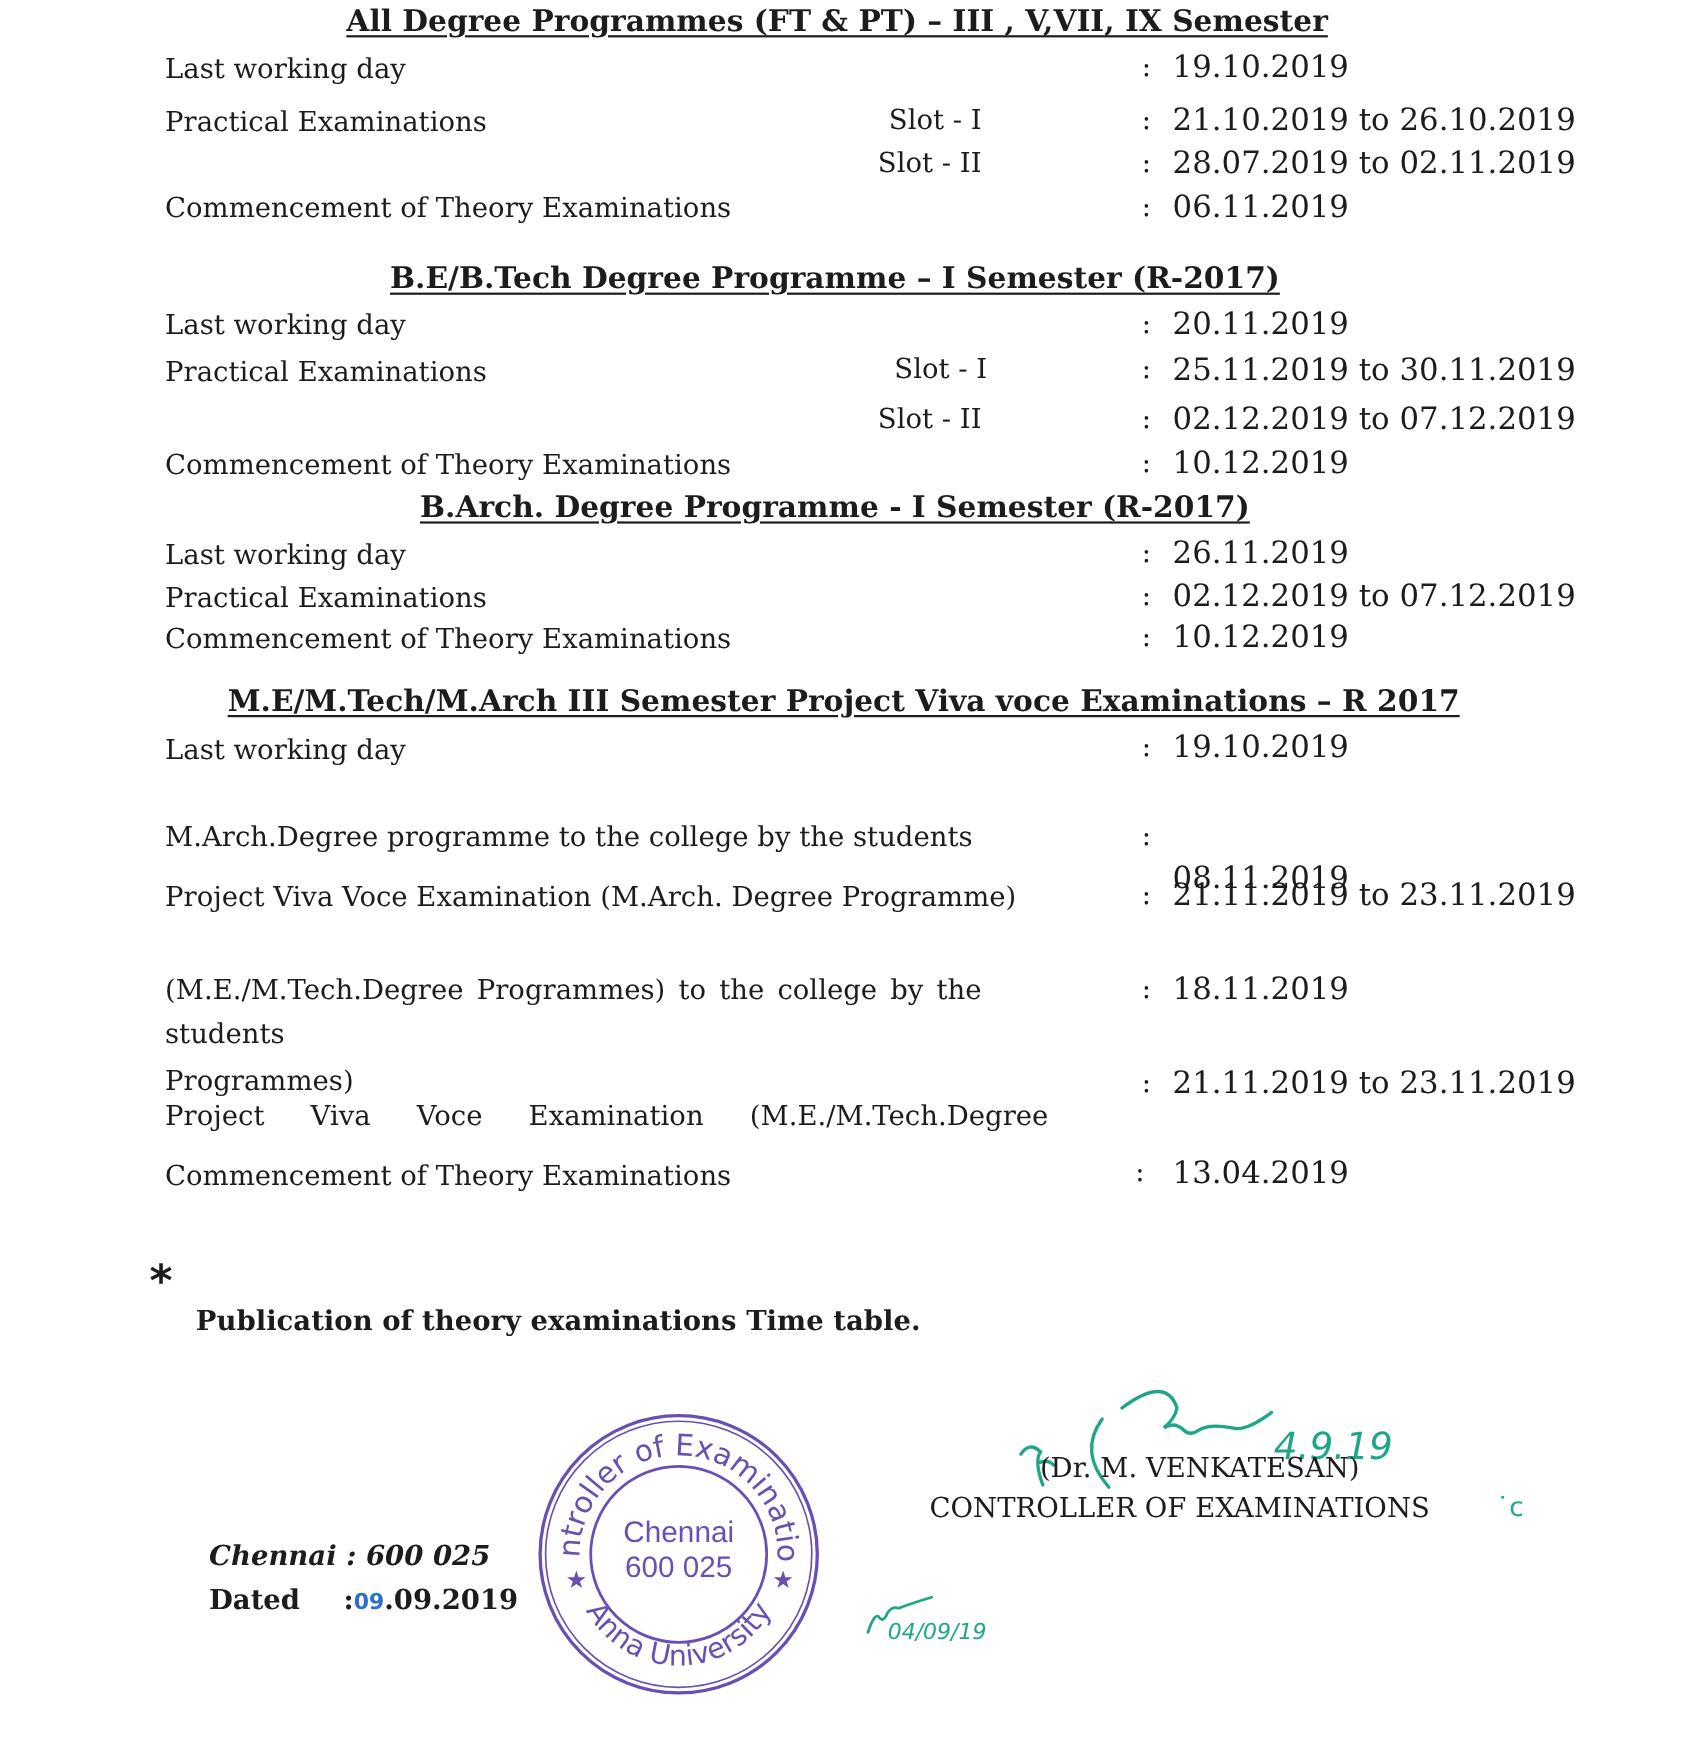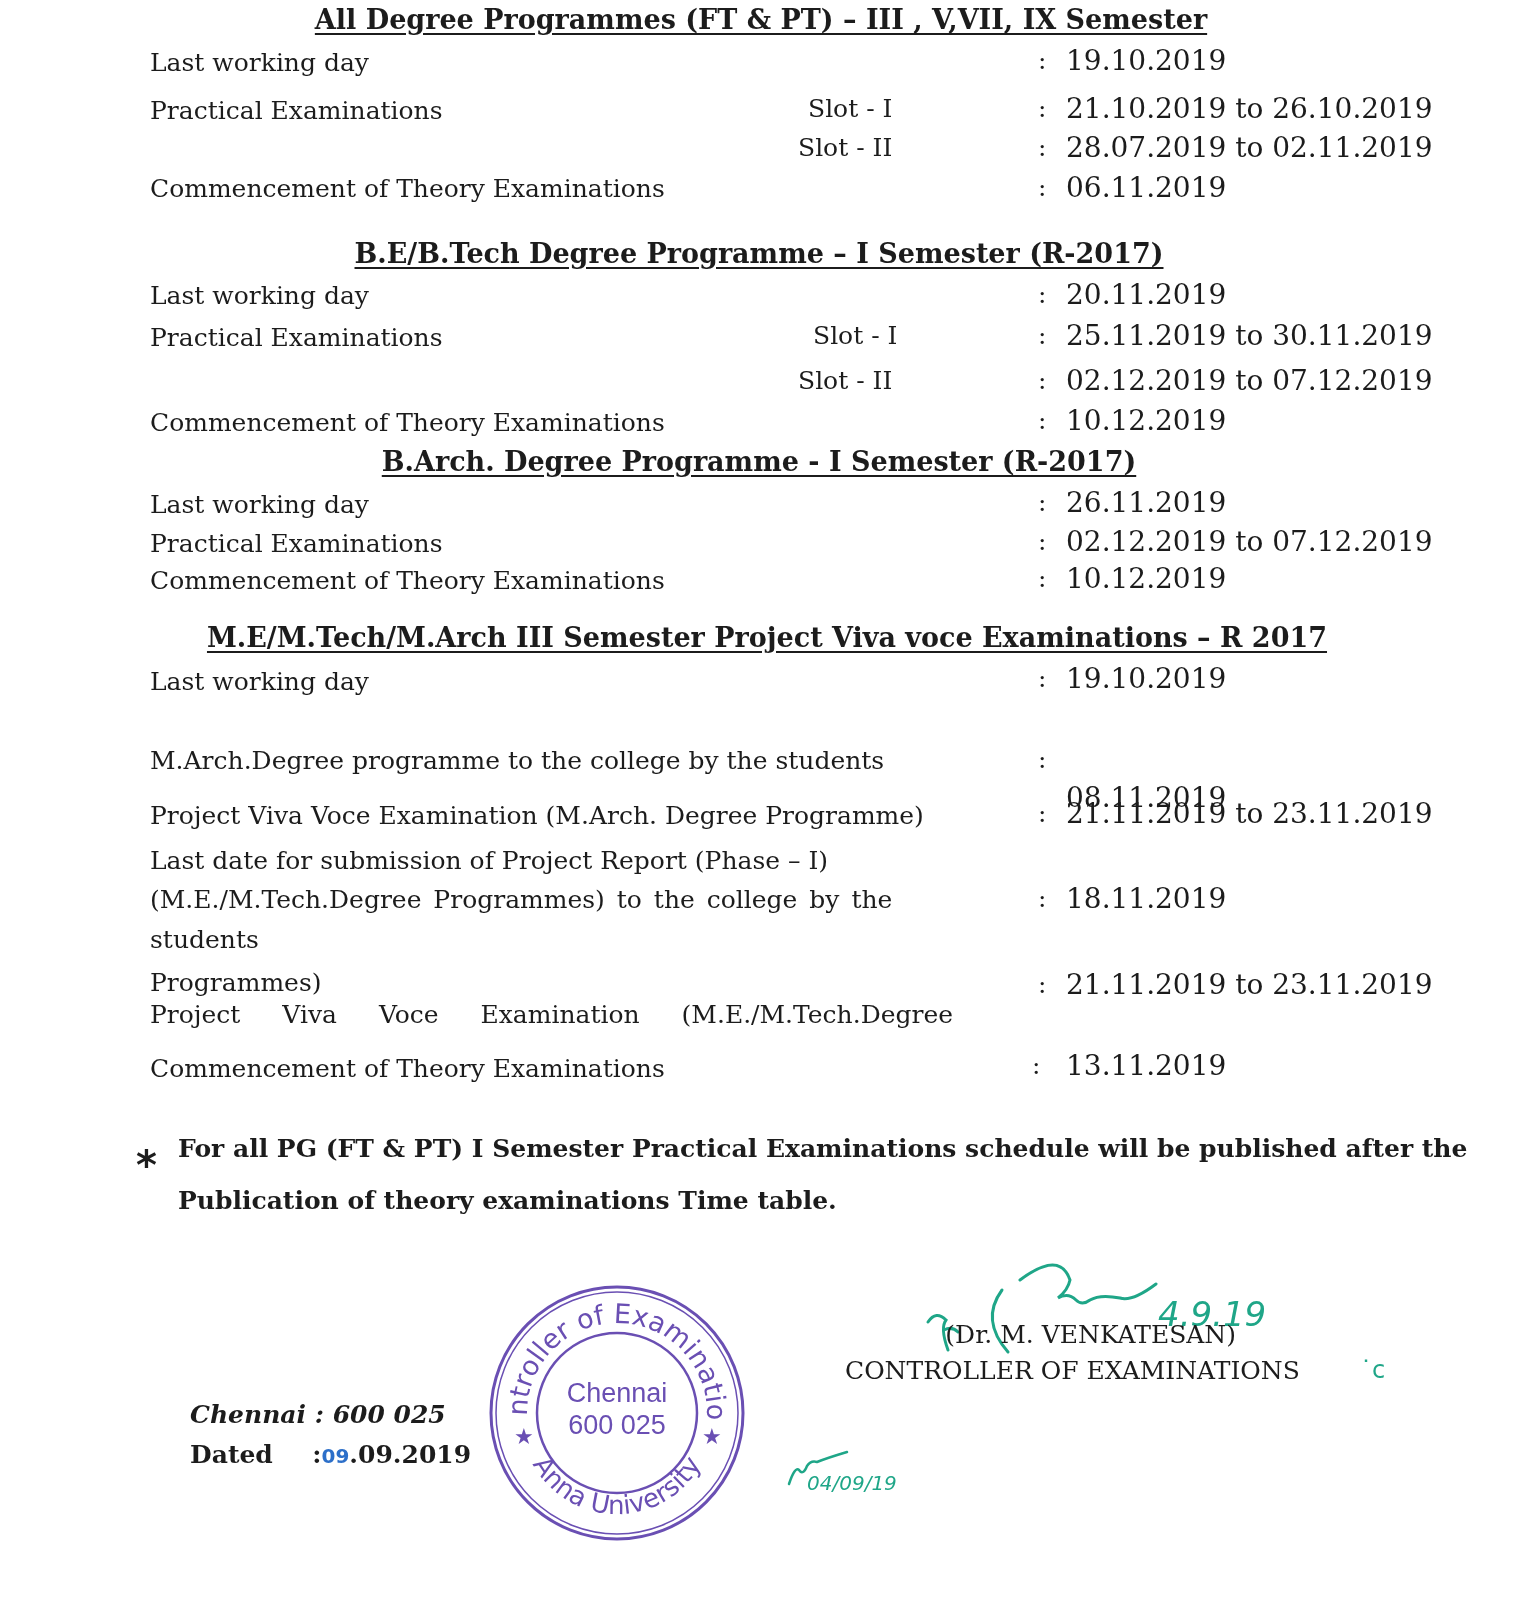--- a/index.html
+++ b/index.html
@@ -117,37 +117,35 @@
   <div class="value" style="top:662px;">19.10.2019</div>
 
   <div class="label" style="top:746px;">M.Arch.Degree programme to the college by the students</div>
   <div class="colon" style="top:745px;">:</div>
   <div class="value" style="top:743px;margin-top:38px;">08.11.2019</div>
 
   <div class="label" style="top:801px;">Project Viva Voce Examination (M.Arch. Degree Programme)</div>
   <div class="colon" style="top:799px;">:</div>
   <div class="value" style="top:797px;">21.11.2019 to 23.11.2019</div>
 
-  <div class="label" style="top:846px;">Last date for submission of Project Report (Phase – I)</div>
   <div class="label" style="top:885px; word-spacing:4px;">(M.E./M.Tech.Degree Programmes)   to the college by the</div>
   <div class="label" style="top:925px;">students</div>
   <div class="colon" style="top:884px;">:</div>
   <div class="value" style="top:882px;">18.11.2019</div>
 
   <div class="label" style="top:973px; word-spacing:34px;margin-top:27px;">Project Viva Voce Examination (M.E./M.Tech.Degree</div>
   <div class="label" style="top:968px;">Programmes)</div>
   <div class="colon" style="top:970px;">:</div>
   <div class="value" style="top:968px;">21.11.2019 to 23.11.2019</div>
 
   <div class="label" style="top:1054px;">Commencement of Theory Examinations</div>
   <div class="colon" style="top:1051px; left:1032px;">:</div>
-  <div class="value" style="top:1049px;">13.11.2019</div>
+  <div class="value" style="top:1049px;">13.04.2019</div>
 
   <div class="asterisk">*</div>
-  <div class="note" style="top:1134px;">For all PG (FT &amp; PT) I Semester Practical Examinations schedule will be published after the</div>
   <div class="note" style="top:1186px;">Publication of theory examinations Time table.</div>
 
   <div class="footer-text" style="left:190px; top:1400px;font-style:italic;">Chennai : 600 025</div>
   <div class="footer-text" style="left:190px; top:1440px;">
     <span>Dated</span>
     <span style="display:inline-block; width:22px;"></span>
     <span>:</span><span class="handwritten-date">09</span><span>.09.2019</span>
   </div>
 
   <svg class="stamp" viewBox="0 0 262 262">

